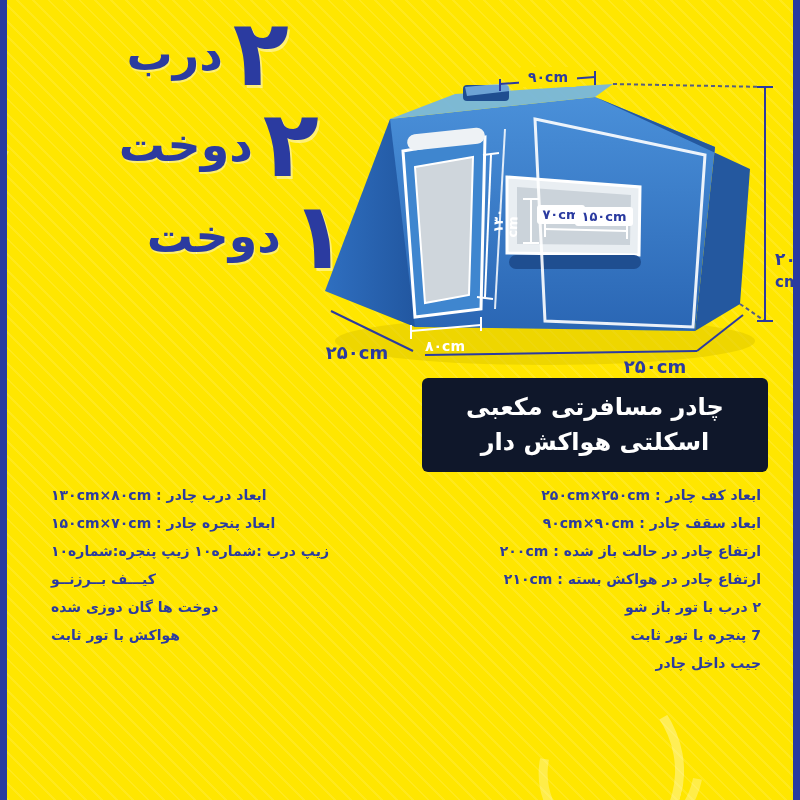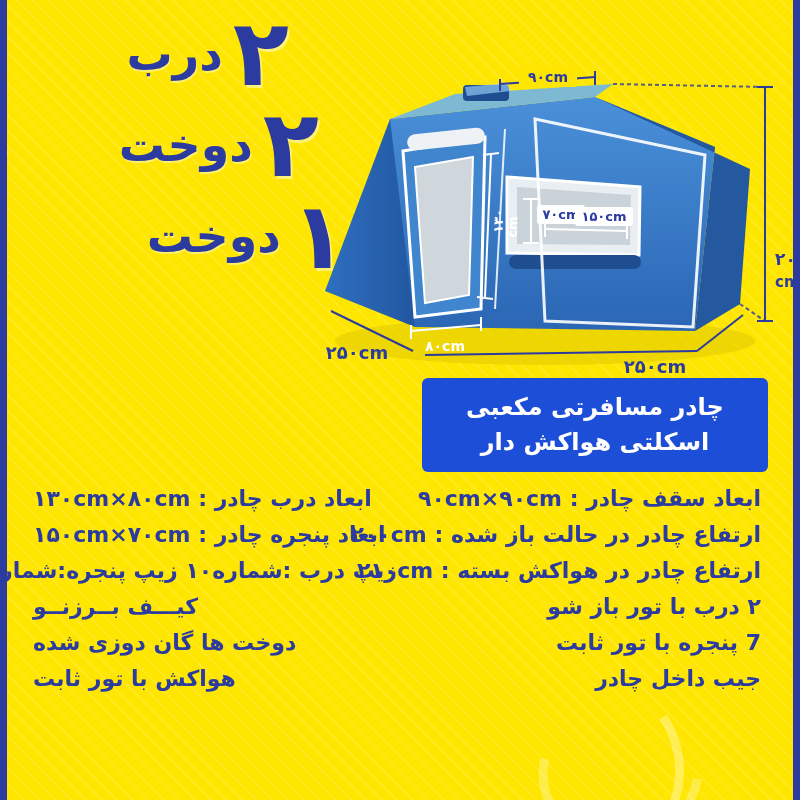--- a/index.html
+++ b/index.html
@@ -50,38 +50,38 @@
   .r1{margin-top:2px;padding-right:58px;}
   .r2{margin-top:4px;padding-right:28px;}
   .r3{margin-top:4px;padding-right:0px;}
 
   
   .tent-wrap{position:absolute;left:288px;top:59px;width:500px;height:330px;}
 
   
   .title-box{
     position:absolute;left:415px;top:378px;width:346px;height:94px;
-    background:#1d4ed8;border-radius:6px;
+    background:#0f172a;border-radius:6px;
     display:flex;flex-direction:column;align-items:center;justify-content:center;
     direction:rtl;
   }
   .title-box div{
     color:#fff;font-size:24px;font-weight:bold;line-height:1.45;
   }
 
   
   .specs{
     position:absolute;left:30px;top:488px;width:740px;
     display:flex;direction:rtl;
   }
   .col{width:50%;direction:rtl;text-align:right;color:#2b3ba0;}
   .col.left{padding-left:8px;}
   .col.right{padding-right:10px;}
   .spec{
-    font-size:22px;font-weight:bold;line-height:1.0;
+    font-size:14px;font-weight:bold;line-height:1.0;
     margin-bottom:14px;white-space:nowrap;
   }
   .col.left .spec{text-align:left;padding-left:6px;}
   .col.right .spec{text-align:right;padding-right:6px;}
 </style>
 </head>
 <body>
 
 <div id="page">
 
@@ -198,20 +198,21 @@
     </svg>
   </div>
 
   <div class="title-box">
     <div>چادر مسافرتی مکعبی</div>
     <div>اسکلتی هواکش دار</div>
   </div>
 
   <div class="specs">
     <div class="col right">
+      <div class="spec">ابعاد کف چادر : ۲۵۰cm×۲۵۰cm</div>
       <div class="spec">ابعاد سقف چادر : ۹۰cm×۹۰cm</div>
       <div class="spec">ارتفاع چادر در حالت باز شده : ۲۰۰cm</div>
       <div class="spec">ارتفاع چادر در هواکش بسته : ۲۱۰cm</div>
       <div class="spec">۲ درب با تور باز شو</div>
       <div class="spec">7 پنجره با تور ثابت</div>
       <div class="spec">جیب داخل چادر</div>
     </div>
     <div class="col left">
       <div class="spec">ابعاد درب چادر : ۱۳۰cm×۸۰cm</div>
       <div class="spec">ابعاد پنجره چادر : ۱۵۰cm×۷۰cm</div>

